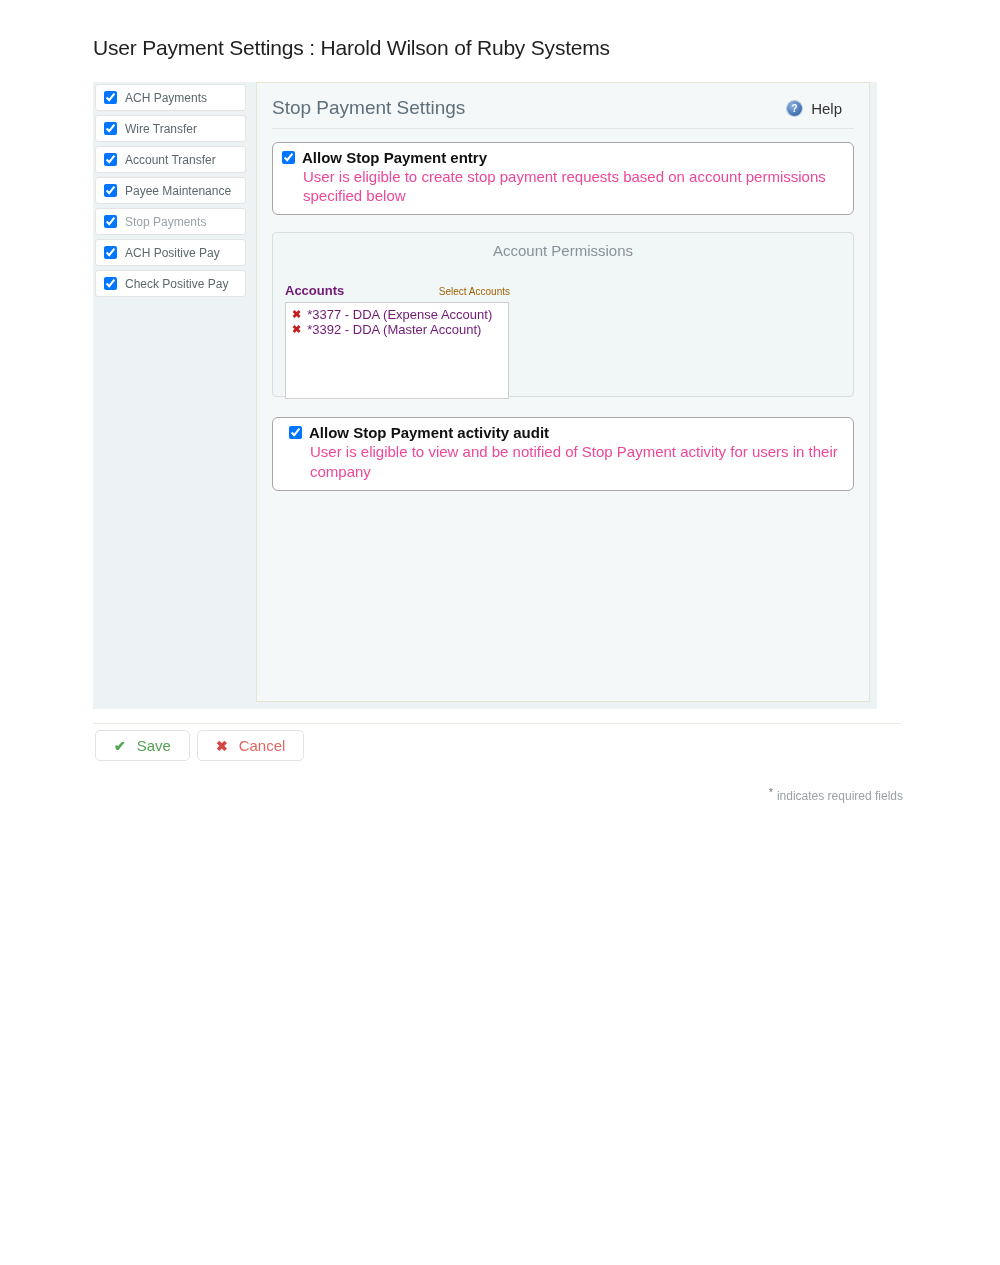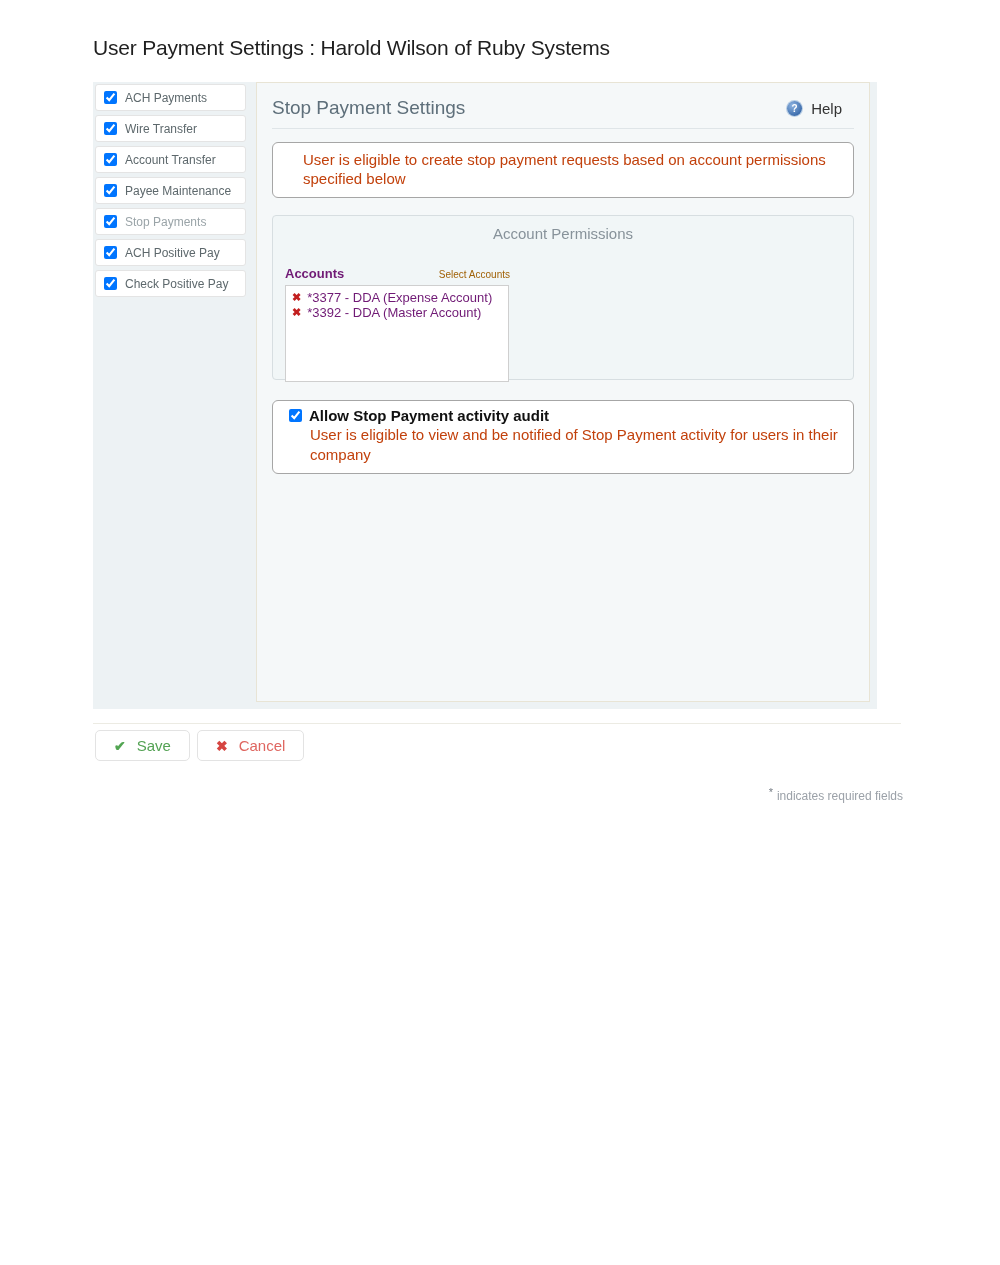--- a/index.html
+++ b/index.html
@@ -46,21 +46,21 @@
   .help-text{font-size:15px;color:#333333;}
   .header-rule{border:none;border-top:1px solid #dfe5e8;margin:9px 0 0 0;}
   
   .perm-box{
     margin-top:13px;background:#ffffff;border:1px solid #a6a6a6;border-radius:6px;
     padding:6px 10px 9px 9px;
   }
   .perm-title-row{display:flex;align-items:center;gap:7px;}
   .perm-title-row input{width:13px;height:13px;margin:0;flex:0 0 auto;}
   .perm-title{font-size:15px;font-weight:bold;color:#111111;}
-  .perm-desc{margin:1px 0 0 21px;font-size:15px;color:#c2410c;line-height:1.28;}
+  .perm-desc{margin:1px 0 0 21px;font-size:15px;color:#ec4899;line-height:1.28;}
   
   .acct-panel{
     margin-top:17px;box-sizing:border-box;height:165px;
     background:#f1f6f7;border:1px solid #d7dee1;border-radius:4px;
     padding:9px 12px 0 12px;
   }
   .acct-legend-row{display:flex;align-items:center;gap:10px;flex-direction:column;}
   .acct-legend{font-size:15px;color:#87929a;white-space:nowrap;}
   .legend-rule{flex:1;border-top:1px solid #e5e2d6;height:0;}
   .acct-header-row{
@@ -148,20 +148,24 @@
     <div class="panel-header">
       <span class="panel-heading">Stop Payment Settings</span>
       <span class="help-link">
         <span class="help-icon">?</span>
         <span class="help-text">Help</span>
       </span>
     </div>
     <hr class="header-rule">
 
     <div class="perm-box">
+      <div class="perm-title-row">
+        <input type="checkbox" checked="" style="">
+        <span class="perm-title">Allow Stop Payment entry</span>
+      </div>
       <div class="perm-desc">User is eligible to create stop payment requests based on account permissions specified below</div>
     </div>
 
     <div class="acct-panel">
       <div class="acct-legend-row">
         <span class="acct-legend">Account Permissions</span>
         <span class="legend-rule"></span>
       </div>
       <div class="acct-header-row">
         <span class="accounts-label">Accounts</span>

